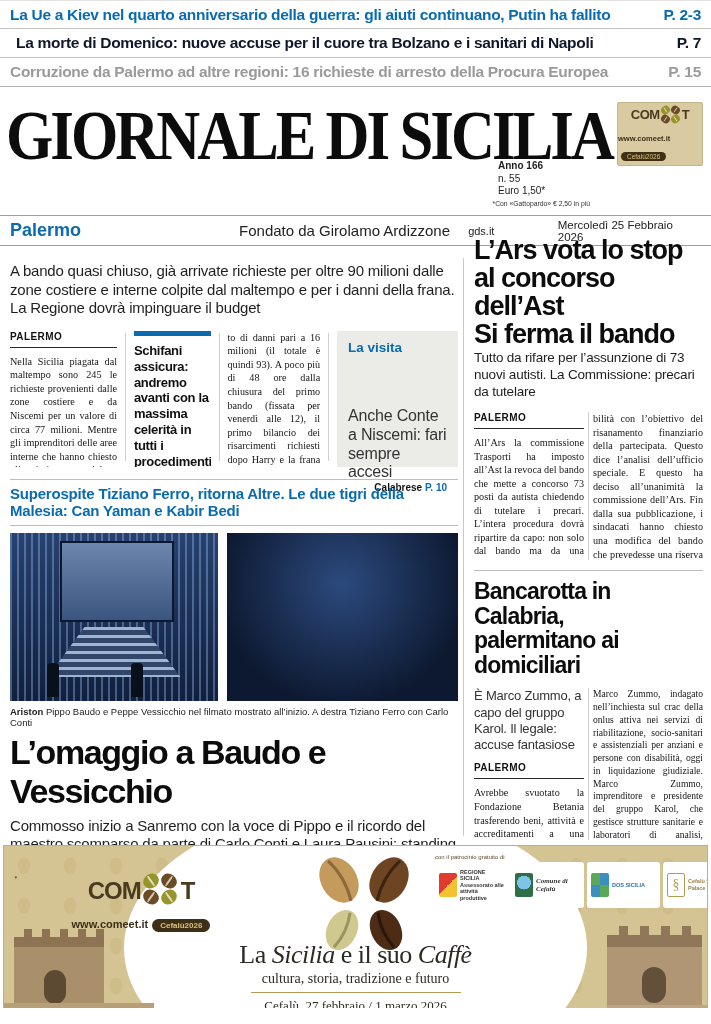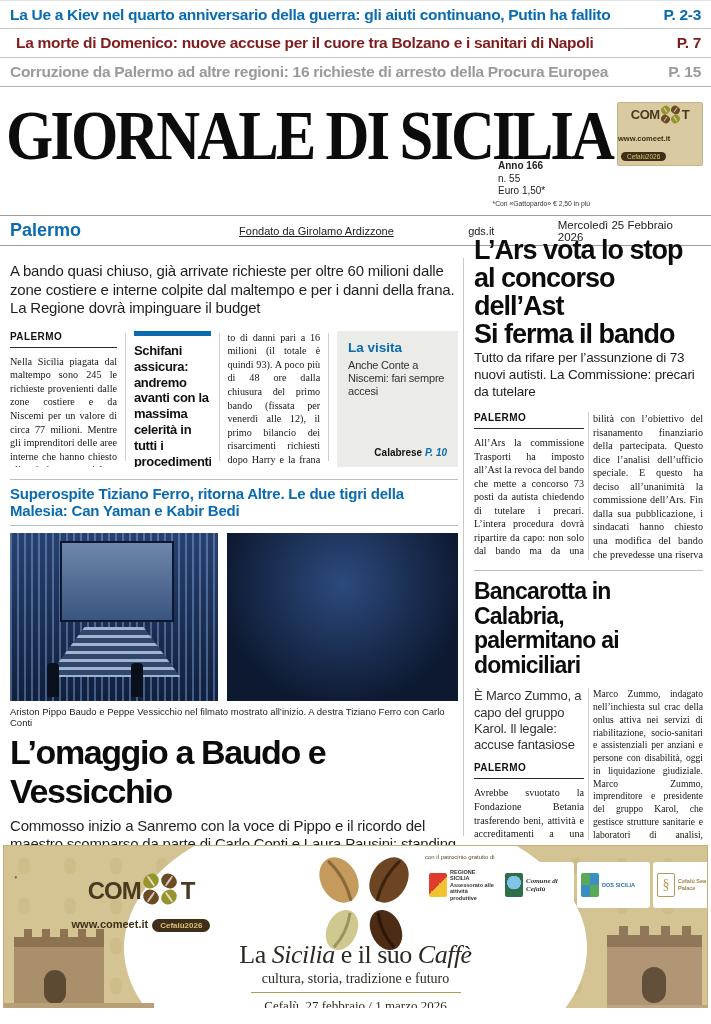--- a/index.html
+++ b/index.html
@@ -11,21 +11,21 @@
   }
   
   .topstrip { position:absolute; top:0; left:0; right:0; }
   .ts-row {
     display:flex; justify-content:space-between; align-items:center;
     height:29px; padding:0 10px; border-bottom:1px solid #c3c3c3;
     font-weight:bold; font-size:15.5px; letter-spacing:-0.3px;
   }
   .ts-row:first-child { border-top:1px solid #e3e3e3; }
   .ts-blue, .ts-blue .ts-page { color:#0a6bb0; }
-  .ts-black, .ts-black .ts-page { color:#7f1d1d;padding-left:16px; }
+  .ts-black, .ts-black .ts-page { color:#0f172a;padding-left:16px; }
   .ts-gray, .ts-gray .ts-page { color:#9a9a9a;text-align:center; }
   .ts-row:last-child { border-bottom:1px solid #b5b5b5; }
 
   
   .masthead { position:absolute; top:88px; left:0; right:0; height:127px; }
   .mast-title {
     position:absolute; left:6px; top:8px;
     font-family:"Liberation Serif", serif; font-weight:bold;
     font-size:62px; letter-spacing:-3px; color:#0c0c0c;
     transform:scaleY(1.12) scaleX(0.98); transform-origin:left top; white-space:nowrap;
@@ -46,77 +46,77 @@
   .mast-info .b { font-weight:bold; }
   .mast-note { position:absolute; left:430px; top:112px; width:160px; font-size:6.8px; color:#333; text-align:right; }
 
   
   .dateline {
     position:absolute; top:215px; left:0; right:0; height:31px;
     border-top:1px solid #9c9c9c; border-bottom:1px solid #9c9c9c;
     display:flex; align-items:center; padding:0 10px;
   }
   .dl-edition { color:#0a6bb0; font-weight:bold; font-size:18px; width:230px; }
-  .dl-founded { font-size:11px; color:#222; width:230px;text-decoration:underline; }
+  .dl-founded { font-size:15px; color:#222; width:230px; }
   .dl-site { font-size:11px; color:#222; width:90px; }
   .dl-date { font-size:11.5px; color:#222; margin-left:auto; }
 
   
   .col-left  { position:absolute; left:10px;  top:252px; width:448px; height:586px; }
   .col-right { position:absolute; left:474px; top:236px; width:229px; height:586px; }
   .v-divider { position:absolute; left:463px; top:258px; height:578px; width:1px; background:#c9c9c9; }
 
   .lead-h {
     font-size:39px; line-height:0.99; font-weight:800; letter-spacing:-1.8px;
     color:#0c0c0c; white-space:pre-line;
   }
   .deck { font-size:15px; line-height:1.24; color:#1f1f1f; margin-top:10px; letter-spacing:-0.2px; }
 
   .kicker {
     font-size:10px; font-weight:bold; letter-spacing:0.4px; color:#111;
     border-bottom:1px solid #2a2a2a; padding-bottom:5px; margin-bottom:7px;
   }
   .serif { font-family:"Liberation Serif", serif; font-size:10.2px; line-height:1.33; text-align:justify; color:#161616; }
   .byline { text-align:right; font-size:10px; font-weight:bold; margin-top:3px; }
-  .byline .pg { color:#0a6bb0;font-style:italic; }
+  .byline .pg { color:#0a6bb0; }
 
   .lead-row { display:flex; margin-top:13px; height:136px; }
   .lr-c1 { width:120px; overflow:hidden; }
   .lr-sep { width:1px; background:#cfcfcf; margin:2px 8px 6px 8px; }
   .lr-q { width:86px; overflow:hidden; }
   .qbar { height:5px; background:#0a6bb0; margin-bottom:7px; }
   .quote { font-size:13px; font-weight:bold; line-height:1.22; letter-spacing:-0.3px; color:#101010; }
   .lr-c2 { width:104px; overflow:hidden; display:flex; flex-direction:column; }
   .lr-c2 .serif { flex:1; }
   .visita {
     width:133px; background:#ebebe7; padding:9px 11px; display:flex; flex-direction:column;
   }
   .visita .vk { color:#0a6bb0; font-weight:bold; font-size:13.5px; margin-bottom:4px; }
-  .visita .vt { font-size:11px; line-height:1.18; color:#333; letter-spacing:-0.2px; }
+  .visita .vt { font-size:16px; line-height:1.18; color:#333; letter-spacing:-0.2px;margin-top:48px; }
   .visita .byline { margin-top:auto; }
 
   .strip-rule { border-top:1px solid #bdbdbd; margin-top:12px; }
   .san-kicker { color:#0a6bb0; font-weight:bold; font-size:15px; letter-spacing:-0.2px; padding:5px 0 6px 0; border-bottom:1px solid #bdbdbd; }
 
   .photos { display:flex; gap:9px; margin-top:7px; height:168px; }
   .photo { position:relative; overflow:hidden; background:#152643; }
   .photo-a { width:208px; }
   .photo-b { width:231px; }
   .curtain { position:absolute; inset:0;
     background:repeating-linear-gradient(90deg, rgba(130,170,225,.45) 0 2px, rgba(20,40,80,.1) 2px 7px),
                linear-gradient(#2a4472,#101e3a); }
   .screen { position:absolute; left:24%; top:5%; width:55%; height:48%;
     background:linear-gradient(#6d86ad,#3a557f); border:2px solid #0d1830; }
   .stairs { position:absolute; left:18%; top:56%; width:64%; height:30%;
     background:repeating-linear-gradient(#9fb4cf 0 3px, #31466b 3px 8px);
     clip-path:polygon(28% 0, 72% 0, 100% 100%, 0 100%); }
   .fig { position:absolute; bottom:2%; width:12px; height:34px; background:#0a0f1c; border-radius:4px 4px 0 0; }
   .photo-b .bg { position:absolute; inset:0; background:radial-gradient(circle at 50% 30%, #2c4a7e, #0d1930 75%); }
   .caption { font-size:9.5px; color:#222; margin-top:5px; }
-  .caption .cb { font-weight:normal; }
+  .caption .cb { font-weight:bold; }
   .san-h { font-size:34px; font-weight:800; letter-spacing:-1.4px; color:#0c0c0c; margin-top:5px; }
   .san-deck { font-size:15px; line-height:1.24; color:#1f1f1f; margin-top:6px; letter-spacing:-0.2px; }
   .san-pages { text-align:right; color:#0a6bb0; font-weight:bold; font-size:10px; }
 
   .ars-h { font-size:27px; line-height:1.04; font-weight:800; letter-spacing:-1px; color:#0c0c0c; white-space:pre-line; }
   .ars-deck { font-size:13.5px; line-height:1.25; color:#1f1f1f; margin-top:2px; letter-spacing:-0.2px; }
   .two-col { display:flex; margin-top:11px; }
   .tc { width:110px; overflow:hidden; }
   .tc-sep { width:1px; background:#cfcfcf; margin:0 4px; }
   .art-rule { border-top:1px solid #bdbdbd; margin:10px 0 8px 0; }
@@ -139,21 +139,21 @@
   .ad-white { position:absolute; left:120px; right:120px; top:-40px; bottom:-70px;
     background:#fff; border-radius:50%; }
   .ad-comeet { position:absolute; left:62px; top:28px; width:150px; text-align:center; }
   .ad-comeet .comeet-row { font-size:24px; color:#4a3a20; letter-spacing:-1px; justify-content:center; }
   .ad-comeet .beans-mini { width:40px; height:34px; }
   .ad-url-row { margin-top:10px; font-size:11px; font-weight:bold; color:#3c2f18; }
   .ad-url-row .badge { display:inline-block; background:#3f2f16; color:#d8c27c; font-size:8px; padding:2px 8px; border-radius:8px; margin-left:4px; }
   .ad-beans { position:absolute; left:300px; top:6px; }
   .ad-credit { position:absolute; left:8px; top:30px; font-size:5px; color:#6b5a33;
     transform:rotate(-90deg) translateX(-100%); transform-origin:left top; white-space:nowrap; }
-  .patrocinio { position:absolute; right:32px; top:8px; width:250px; }
+  .patrocinio { position:absolute; right:22px; top:8px; width:250px; }
   .patrocinio .pt { font-size:6px; color:#5a4a28; margin-bottom:2px; }
   .logo-row { display:flex; gap:3px; }
   .logo-tile { background:#fff; border-radius:3px; padding:3px 4px; display:flex; align-items:center; gap:3px; height:46px; }
   .logo-tile .glyph { width:18px; height:24px; border-radius:2px; flex:none; }
   .logo-tile .lt { font-size:5.5px; font-weight:bold; color:#333; line-height:1.2; width:44px; }
   .g-sicilia { background:linear-gradient(135deg,#e03b2f 50%,#f2c230 50%); }
   .g-cefalu { background:radial-gradient(circle at 50% 40%, #7fc3e8 40%, #2e6f48 41%); border-radius:50% 50% 4px 4px; }
   .g-dos { background:conic-gradient(#3a8fc0 0 25%, #5aa85a 25% 50%, #3a8fc0 50% 75%, #5aa85a 75%); border-radius:50%; }
   .g-palace { background:#fff; border:1px solid #b49a52; color:#b49a52; font-size:14px; display:flex; align-items:center; justify-content:center; font-family:"Liberation Serif",serif; }
   .tower { position:absolute; bottom:0; width:150px; height:105px; }
@@ -215,21 +215,21 @@
   <div class="dateline">
     <span class="dl-edition">Palermo</span>
     <span class="dl-founded">Fondato da Girolamo Ardizzone</span>
     <span class="dl-site">gds.it</span>
     <span class="dl-date">Mercoledì 25 Febbraio 2026</span>
   </div>
 
   <div class="v-divider"></div>
 
   <div class="col-left">
-    <p class="deck">A bando quasi chiuso, già arrivate richieste per oltre 60 milioni dalle zone costiere e interne colpite dal maltempo e per i danni della frana. La Regione dovrà impinguare il budget</p>
+    <p class="deck">A bando quasi chiuso, già arrivate richieste per oltre 90 milioni dalle zone costiere e interne colpite dal maltempo e per i danni della frana. La Regione dovrà impinguare il budget</p>
 
     <div class="lead-row">
       <div class="lr-c1">
         <div class="kicker">PALERMO</div>
         <p class="serif">Nella Sicilia piagata dal maltempo sono 245 le richieste provenienti dalle zone costiere e da Niscemi per un valore di circa 77 milioni. Mentre gli imprenditori delle aree interne che hanno chiesto gli aiuti post ciclone messi a bando dalla Regione sono stati finora 101 per un impor-</p>
       </div>
       <div class="lr-sep"></div>
       <div class="lr-q">
         <div class="qbar"></div>
         <p class="quote">Schifani assicura: andremo avanti con la massima celerità in tutti i procedimenti</p>

